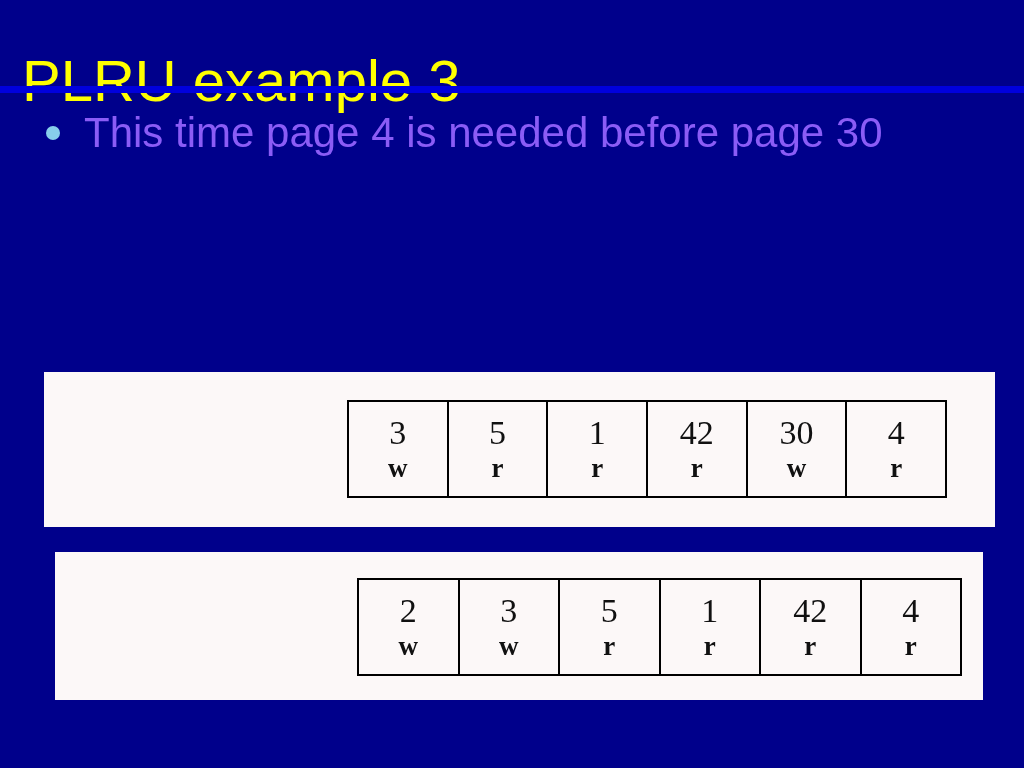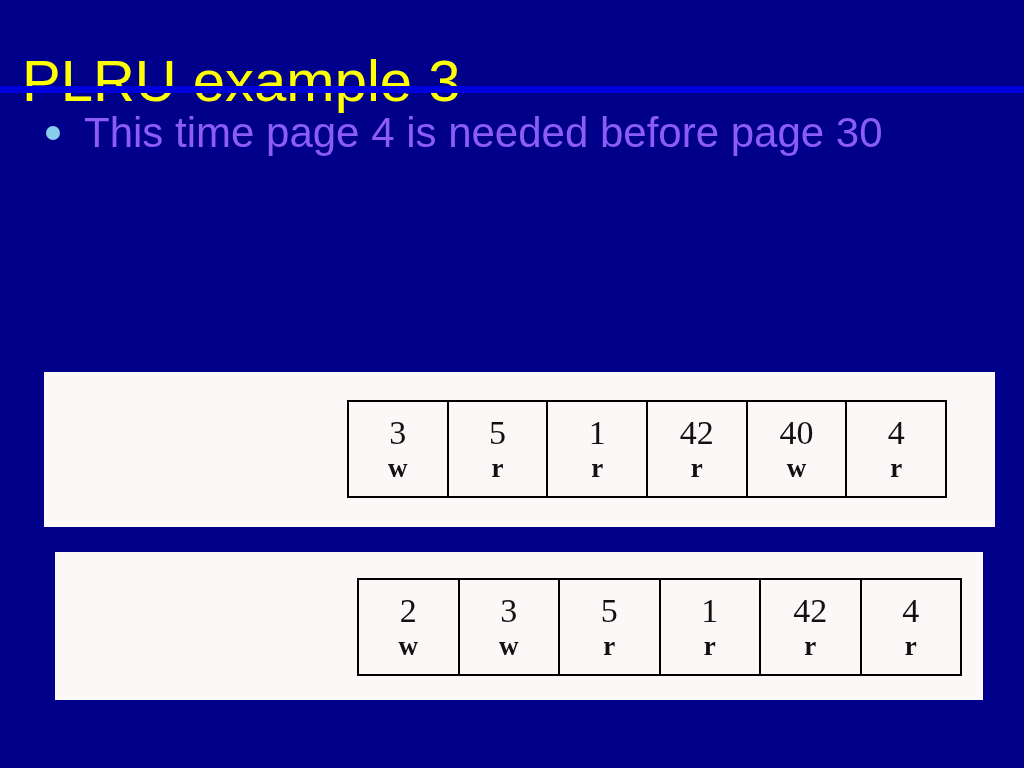--- a/index.html
+++ b/index.html
@@ -168,21 +168,21 @@
         <span class="cell-value">1</span>
         <span class="cell-mode">r</span>
       </div>
 
       <div class="cell">
         <span class="cell-value">42</span>
         <span class="cell-mode">r</span>
       </div>
 
       <div class="cell">
-        <span class="cell-value">40</span>
+        <span class="cell-value">30</span>
         <span class="cell-mode">w</span>
       </div>
 
       <div class="cell">
         <span class="cell-value">4</span>
         <span class="cell-mode">r</span>
       </div>
 
     </div>
   </div>

